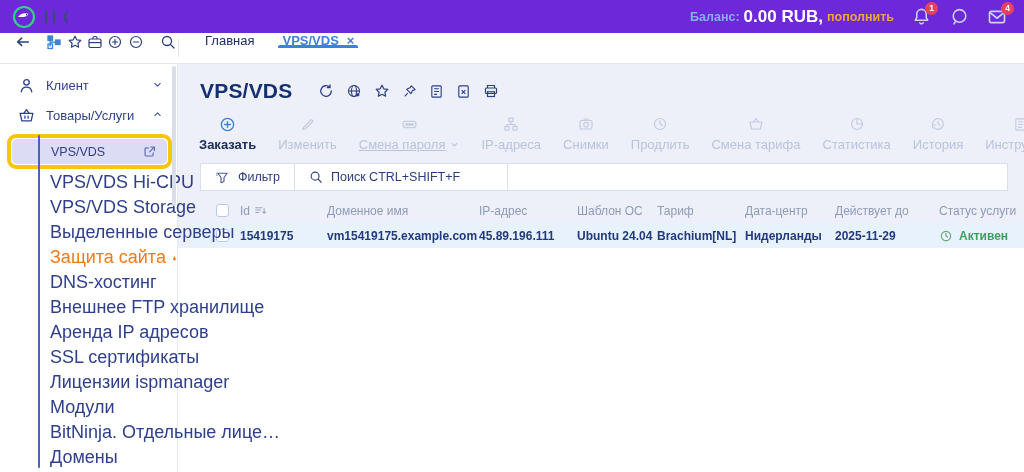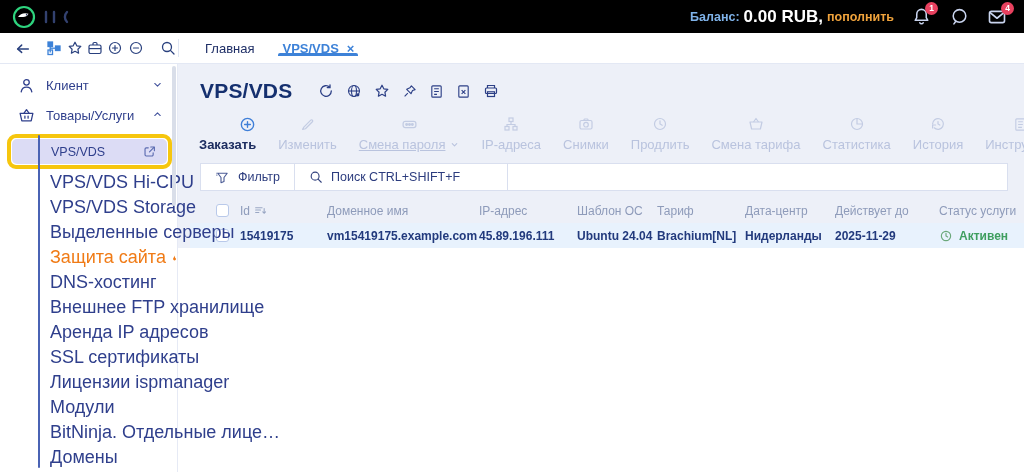--- a/index.html
+++ b/index.html
@@ -1,30 +1,30 @@
 <!DOCTYPE html>
 <html><head>
 <meta charset="utf-8">
 <style>
   * { margin:0; padding:0; box-sizing:border-box; }
   html,body { width:1024px; height:472px; overflow:hidden; background:#fff;
     font-family:"Liberation Sans", sans-serif; }
 
   
-  .topbar { height:33px; background:#000000; display:flex; align-items:center; padding:0 16px 0 12px; }
+  .topbar { height:33px; background:#6d28d9; display:flex; align-items:center; padding:0 16px 0 12px; }
   .logo { display:flex; align-items:center; gap:7px; }
   .topbar-right { margin-left:auto; display:flex; align-items:center; }
   .bal-label { color:#7fb2e8; font-size:12.5px; font-weight:700; margin-right:4px; }
   .bal-value { color:#ffffff; font-size:17px; font-weight:700; margin-right:4px; }
   .topup { color:#f0a33c; font-size:12.5px; font-weight:700; cursor:pointer; }
   .top-icon { position:relative; width:22px; height:22px; margin-left:16px; color:#c9d4ee; display:flex; align-items:center; justify-content:center; cursor:pointer; }
   .badge { position:absolute; top:-4px; right:-6px; min-width:13px; height:13px; padding:0 2px; background:#e8415f; color:#fff; font-size:8.5px; font-weight:700; border-radius:8px; display:flex; align-items:center; justify-content:center; }
 
   
-  .navrow { height:31px; background:#fff; border-bottom:1px solid #e3e8f4; display:flex; align-items:center; }
+  .navrow { height:31px; background:#fff; border-bottom:1px solid #e3e8f4; display:flex; align-items:flex-start; }
   .nav-icons { width:178px; display:flex; align-items:center; padding-left:12px; color:#29407e; }
   .nav-icons .ni { width:22px; display:flex; justify-content:center; cursor:pointer; }
   .ni.back { margin-right:12px; }
   .ni.search { margin-left:12px; }
   .nav-sep { width:1px; height:18px; background:#dfe5f2; align-self:center; }
   .tabs { display:flex; align-items:stretch; margin-left:26px; gap:28px; }
   .tab { display:flex; align-items:center; font-size:13px; color:#1e2e66; position:relative; cursor:pointer; }
   .tab.active { color:#3d82d8; font-weight:700; }
   .tab.active::after { content:""; position:absolute; left:-4px; right:-4px; bottom:0; height:3px; background:#3d82d8; border-radius:2px 2px 0 0; }
   .tab-close { margin-left:8px; color:#3d82d8; font-size:13px; font-weight:700; cursor:pointer; }
@@ -48,21 +48,21 @@
   
   .main { flex:1; background:#edf0f8; display:flex; flex-direction:column; min-width:0; }
   .page-head { display:flex; align-items:center; padding:15px 0 0 22px; }
   .page-title { font-size:21px; font-weight:700; color:#15306f; margin-right:26px; letter-spacing:.2px; }
   .head-icons { display:flex; gap:12px; color:#2c3f86; align-items:center; }
   .head-icons .hi { display:flex; cursor:pointer; }
 
   .toolbar { display:flex; align-items:flex-start; padding:13px 0 0 10px; }
   .tbtn { display:flex; flex-direction:column; align-items:center; gap:5px; padding:0 11px; font-size:13px; color:#b9c3de; cursor:default; white-space:nowrap; }
   .tbtn .ticon { height:16px; display:flex; align-items:center; color:#c3cce3; }
-  .tbtn.enabled { color:#1d2d60; font-weight:700; cursor:pointer;align-items:flex-end; }
+  .tbtn.enabled { color:#1d2d60; font-weight:700; cursor:pointer; }
   .tbtn.enabled .ticon { color:#3f7fd8; }
   .tbtn .lblrow { display:flex; align-items:center; gap:5px;text-decoration:underline; }
   .tsep { width:1px; height:32px; background:#d9dfee; margin-top:2px; }
 
   .filterbar { margin:11px 16px 0 22px; height:28px; background:#fff; border:1px solid #d9dfef; display:flex; align-items:center; font-size:12.5px; color:#2c3c7e; }
   .fsec { display:flex; align-items:center; gap:8px; padding:0 14px; height:100%; cursor:pointer; }
   .fsec.search { width:212px; }
   .fsep { width:1px; height:100%; background:#d9dfef; }
 
   .tablewrap { margin-top:7px;padding-left:12px; }

